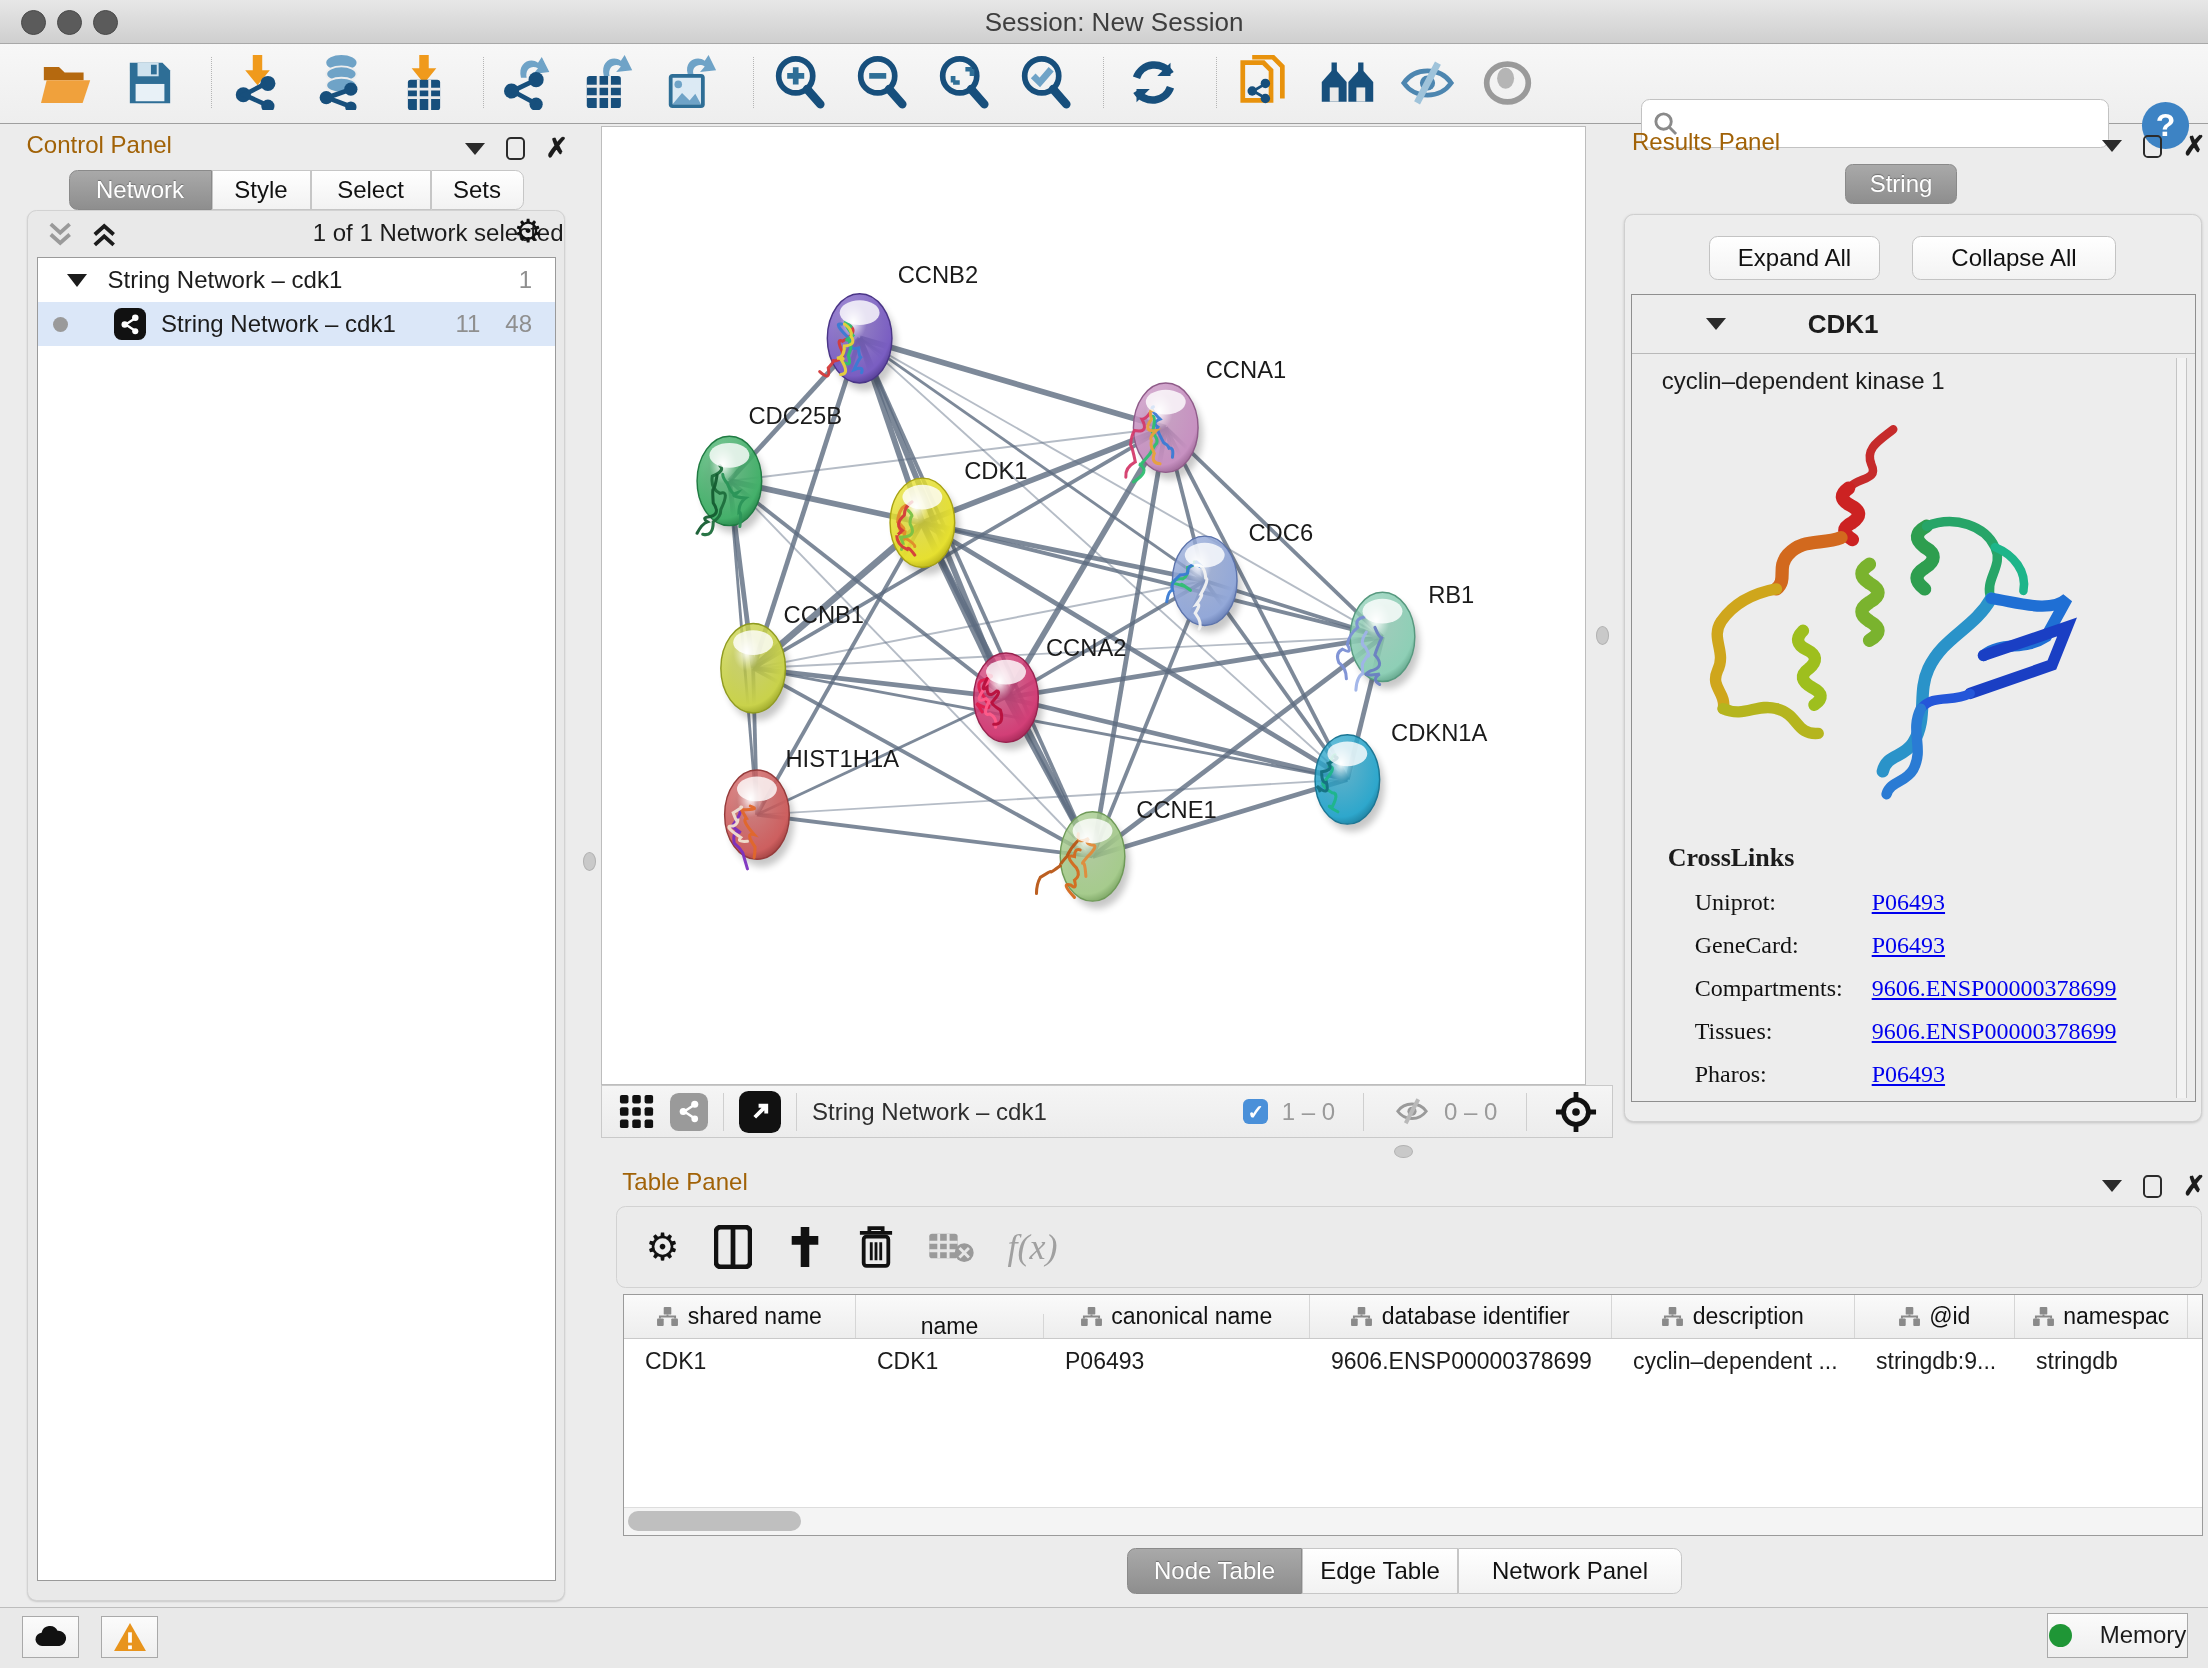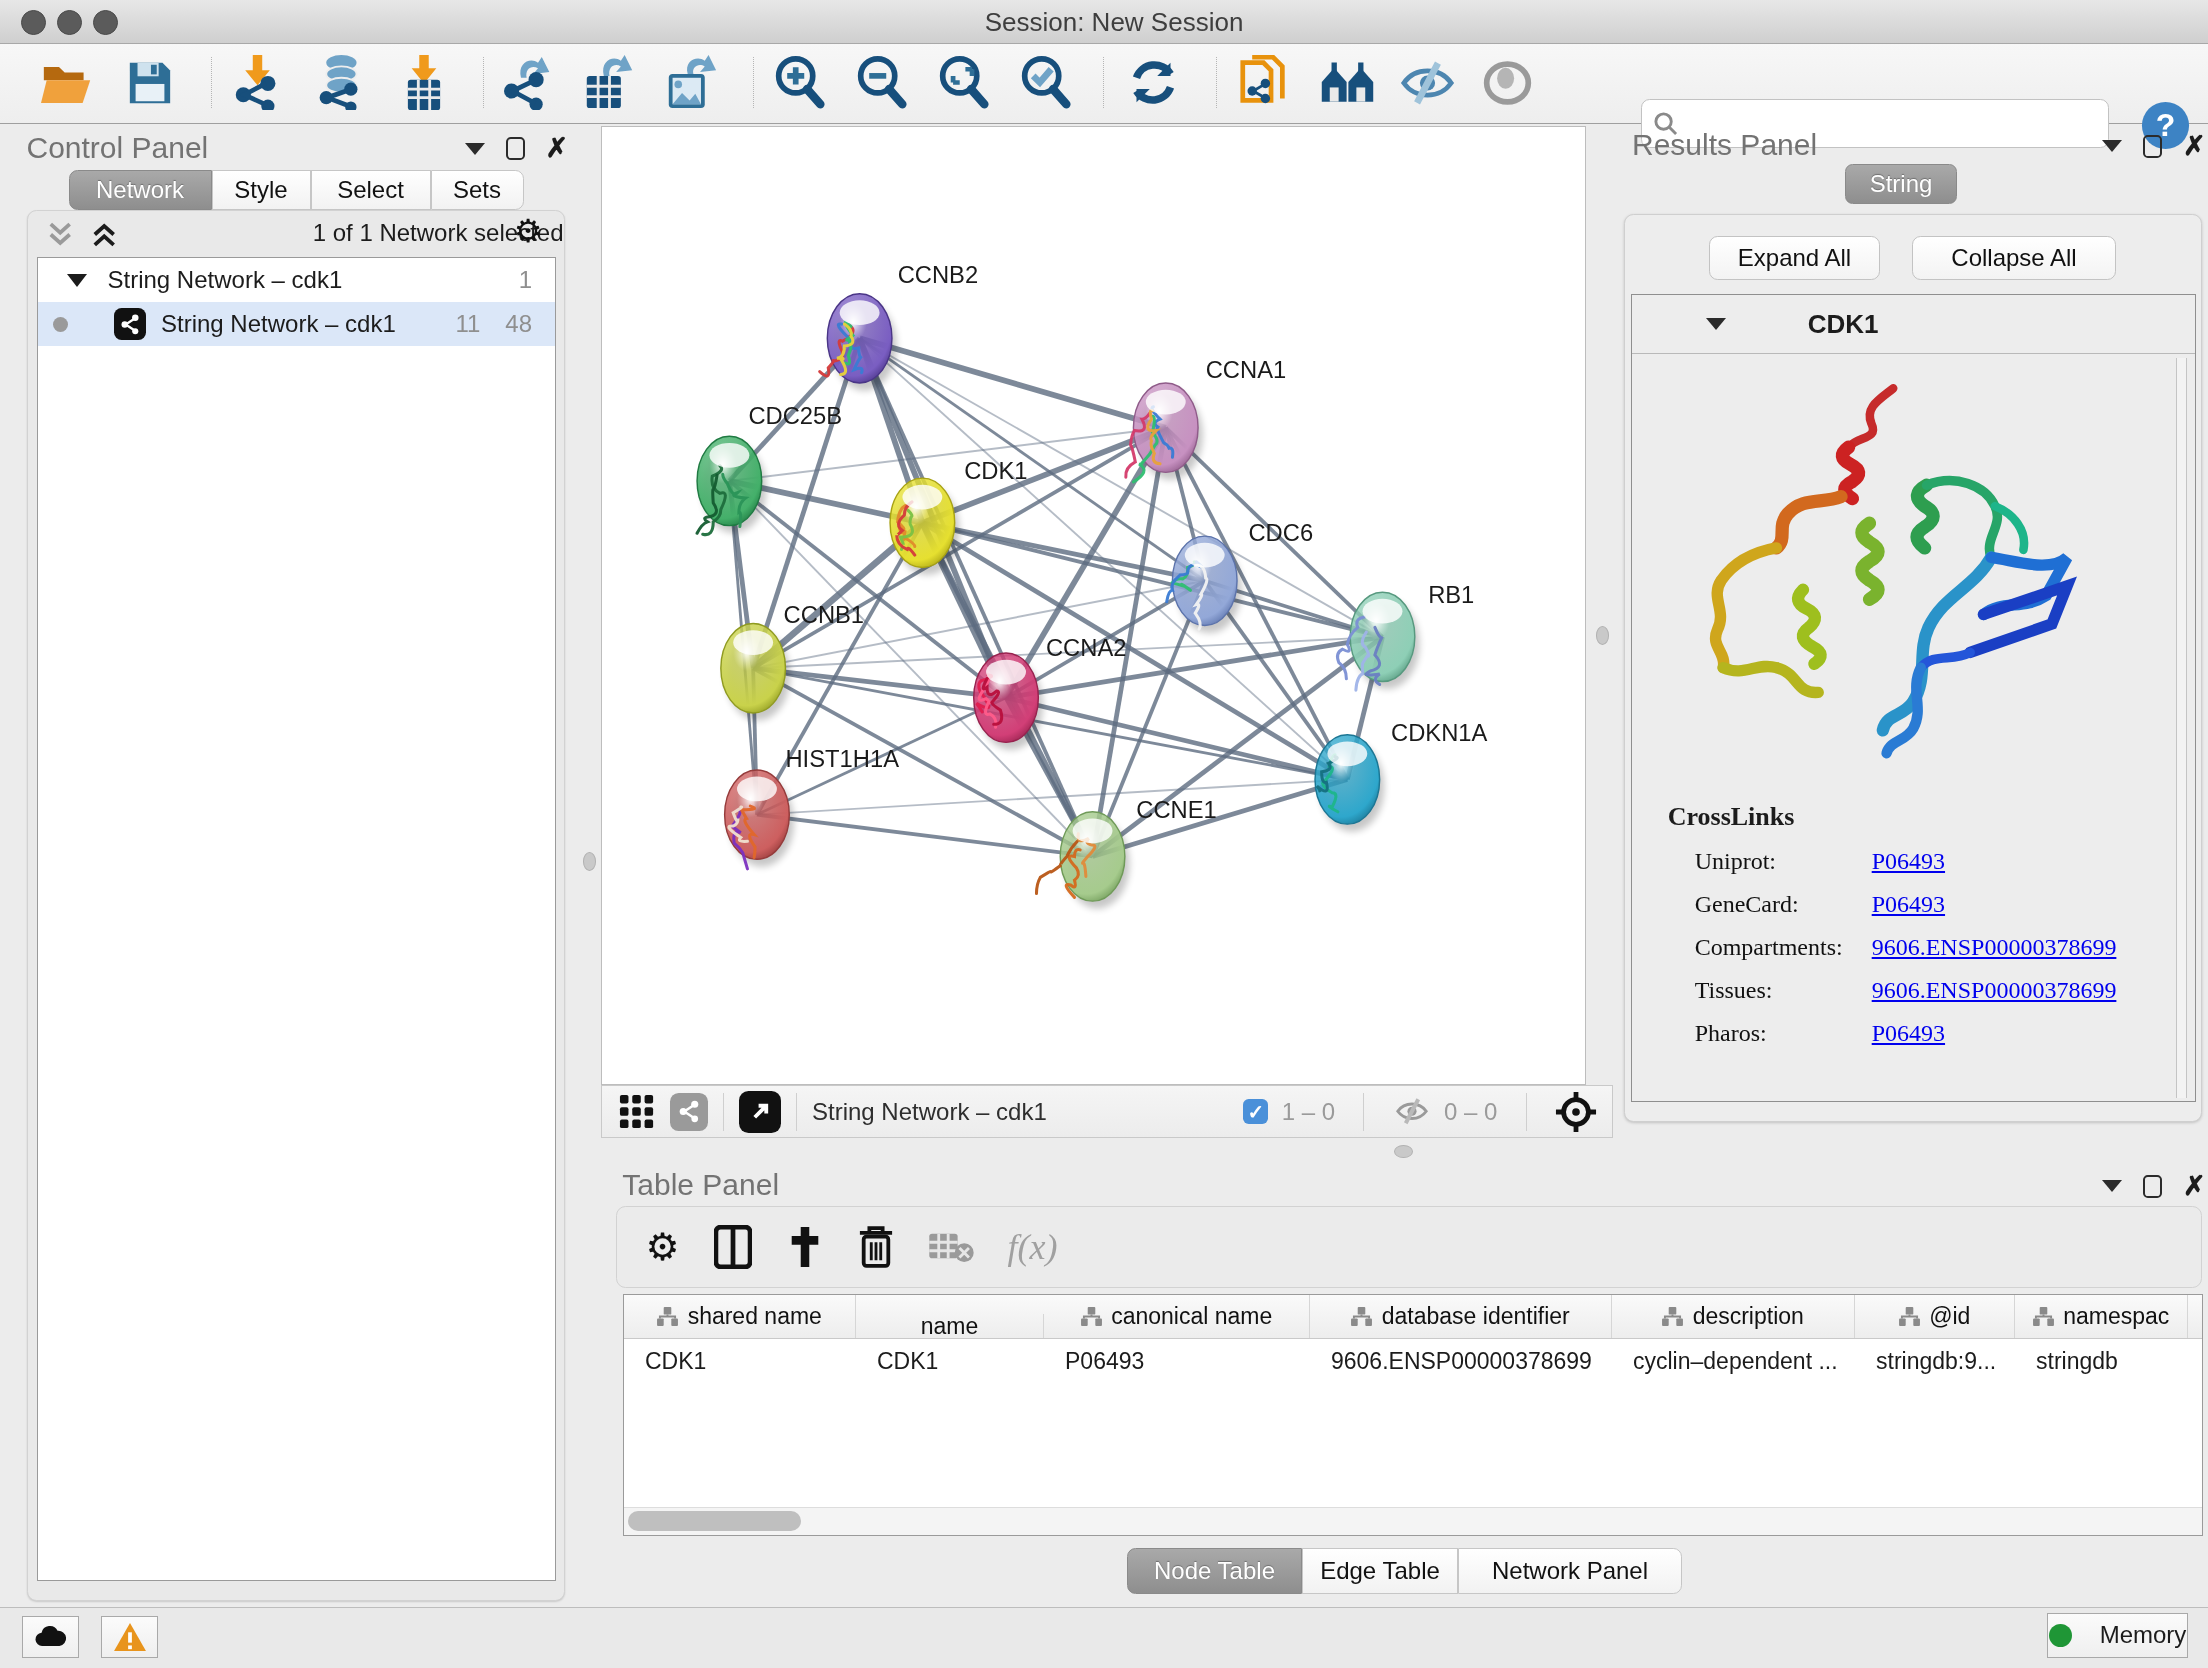--- a/index.html
+++ b/index.html
@@ -13,21 +13,21 @@
   .win-title { top:6.7px; width:100%; text-align:center; font-size:26px; color:#3e3e3e;padding-left:20px; }
 
   
   .toolbar { left:0; top:44px; width:2208px; height:80px; background:linear-gradient(#f7f7f7,#eeeeee); border-bottom:1px solid #9f9f9f; }
   .tb-icon { top:11.4px; width:55px; height:55px; display:flex; align-items:center; justify-content:center; }
   .tb-sep { top:13.3px; width:0; height:51px; border-left:1.9px dotted #b5b5b5; }
   .searchbox { left:1641px; top:55px; width:468px; height:49px; background:#fff; border:1.9px solid #c2c2c2; border-radius:8.6px; display:flex; align-items:center; padding-left:11.4px; gap:7.6px; }
   .searchbox input { border:none; outline:none; font-size:23px; width:399px; background:transparent; font-family:"Liberation Sans",sans-serif; }
 
   
-  .panel-title { font-size:30px; color:#737373; }
+  .panel-title { font-size:24px; color:#a16207; }
   .panel-ctrl { display:flex; gap:21px; align-items:center; }
   .tri-down { width:0; height:0; border-left:10.5px solid transparent; border-right:10.5px solid transparent; border-top:12.4px solid #2b2b2b; }
   .sq { width:19px; height:23px; border:2.9px solid #2b2b2b; border-radius:4.8px; }
   .xx { font-size:27px; font-weight:bold; color:#1c1c1c; line-height:23px; }
   .tab { height:40px; border:1px solid #c6c6c6; background:linear-gradient(#ffffff,#f2f2f2); color:#111; font-size:24px; display:flex; align-items:center; justify-content:center; }
   .tab.sel { background:linear-gradient(#a9a9a9,#8e8e8e); color:#fff; text-shadow:0 -1px 1px #6e6e6e; border-color:#8a8a8a; }
 
   
   .cpanel { left:9.5px; top:126px; width:563px; height:1476px; }
   .cp-card { left:17px; top:84px; width:538px; height:1391px; background:#e9e9e9; border:1px solid #d2d2d2; border-radius:9.5px; box-shadow:0 1px 1.9px rgba(0,0,0,.15); }
@@ -586,20 +586,21 @@
   <div class="abs tab sel" style="left:228px; top:38px; width:112px; border-radius:7.6px">String</div>
 </div>
 <div class="abs rpanel-card">
   <div class="btn-white abs" style="left:84px; top:21px; width:171px">Expand All</div>
   <div class="btn-white abs" style="left:287px; top:21px; width:204px">Collapse All</div>
   <div class="abs r-inner">
     <div class="r-head">
       <div class="tri-down" style="margin-left:74px"></div>
       <div style="margin-left:82px; font-size:26px; font-weight:bold">CDK1</div>
     </div>
+    <div style="margin:13.3px 0 0 30px; font-size:24px">cyclin–dependent kinase 1</div>
     <svg style="margin:17px 0 0 57px" width="418" height="409" viewBox="0 0 440 430">
       <g fill="none" stroke-linecap="round">
         <path d="M215 18 C200 30 185 38 192 55 C200 72 178 68 168 80" stroke="#c62b2b" stroke-width="9"></path>
         <path d="M168 80 q-14 10 2 18 q16 8 2 18 q-16 8 0 18" stroke="#cc2222" stroke-width="14"></path>
         <path d="M160 132 C140 140 120 132 104 150 C92 164 104 176 92 186" stroke="#d2691e" stroke-width="14"></path>
         <path d="M92 186 C70 190 48 200 34 220 C22 238 40 252 30 272 C22 290 40 296 36 312" stroke="#cfa61c" stroke-width="12"></path>
         <path d="M36 312 C58 322 72 306 92 312 C116 318 112 340 136 338" stroke="#b5b51e" stroke-width="12"></path>
         <path d="M120 230 q-12 12 4 20 q16 8 2 20 q-14 10 4 20 q16 8 2 18" stroke="#9ebf1e" stroke-width="13"></path>
         <path d="M190 160 q-16 10 0 20 q18 10 0 20 q-16 10 0 20 q18 10 0 20" stroke="#7ab32e" stroke-width="14"></path>
         <path d="M250 120 q-18 10 -2 22 q18 10 0 22 q-16 10 0 22" stroke="#2e9e4f" stroke-width="14"></path>

